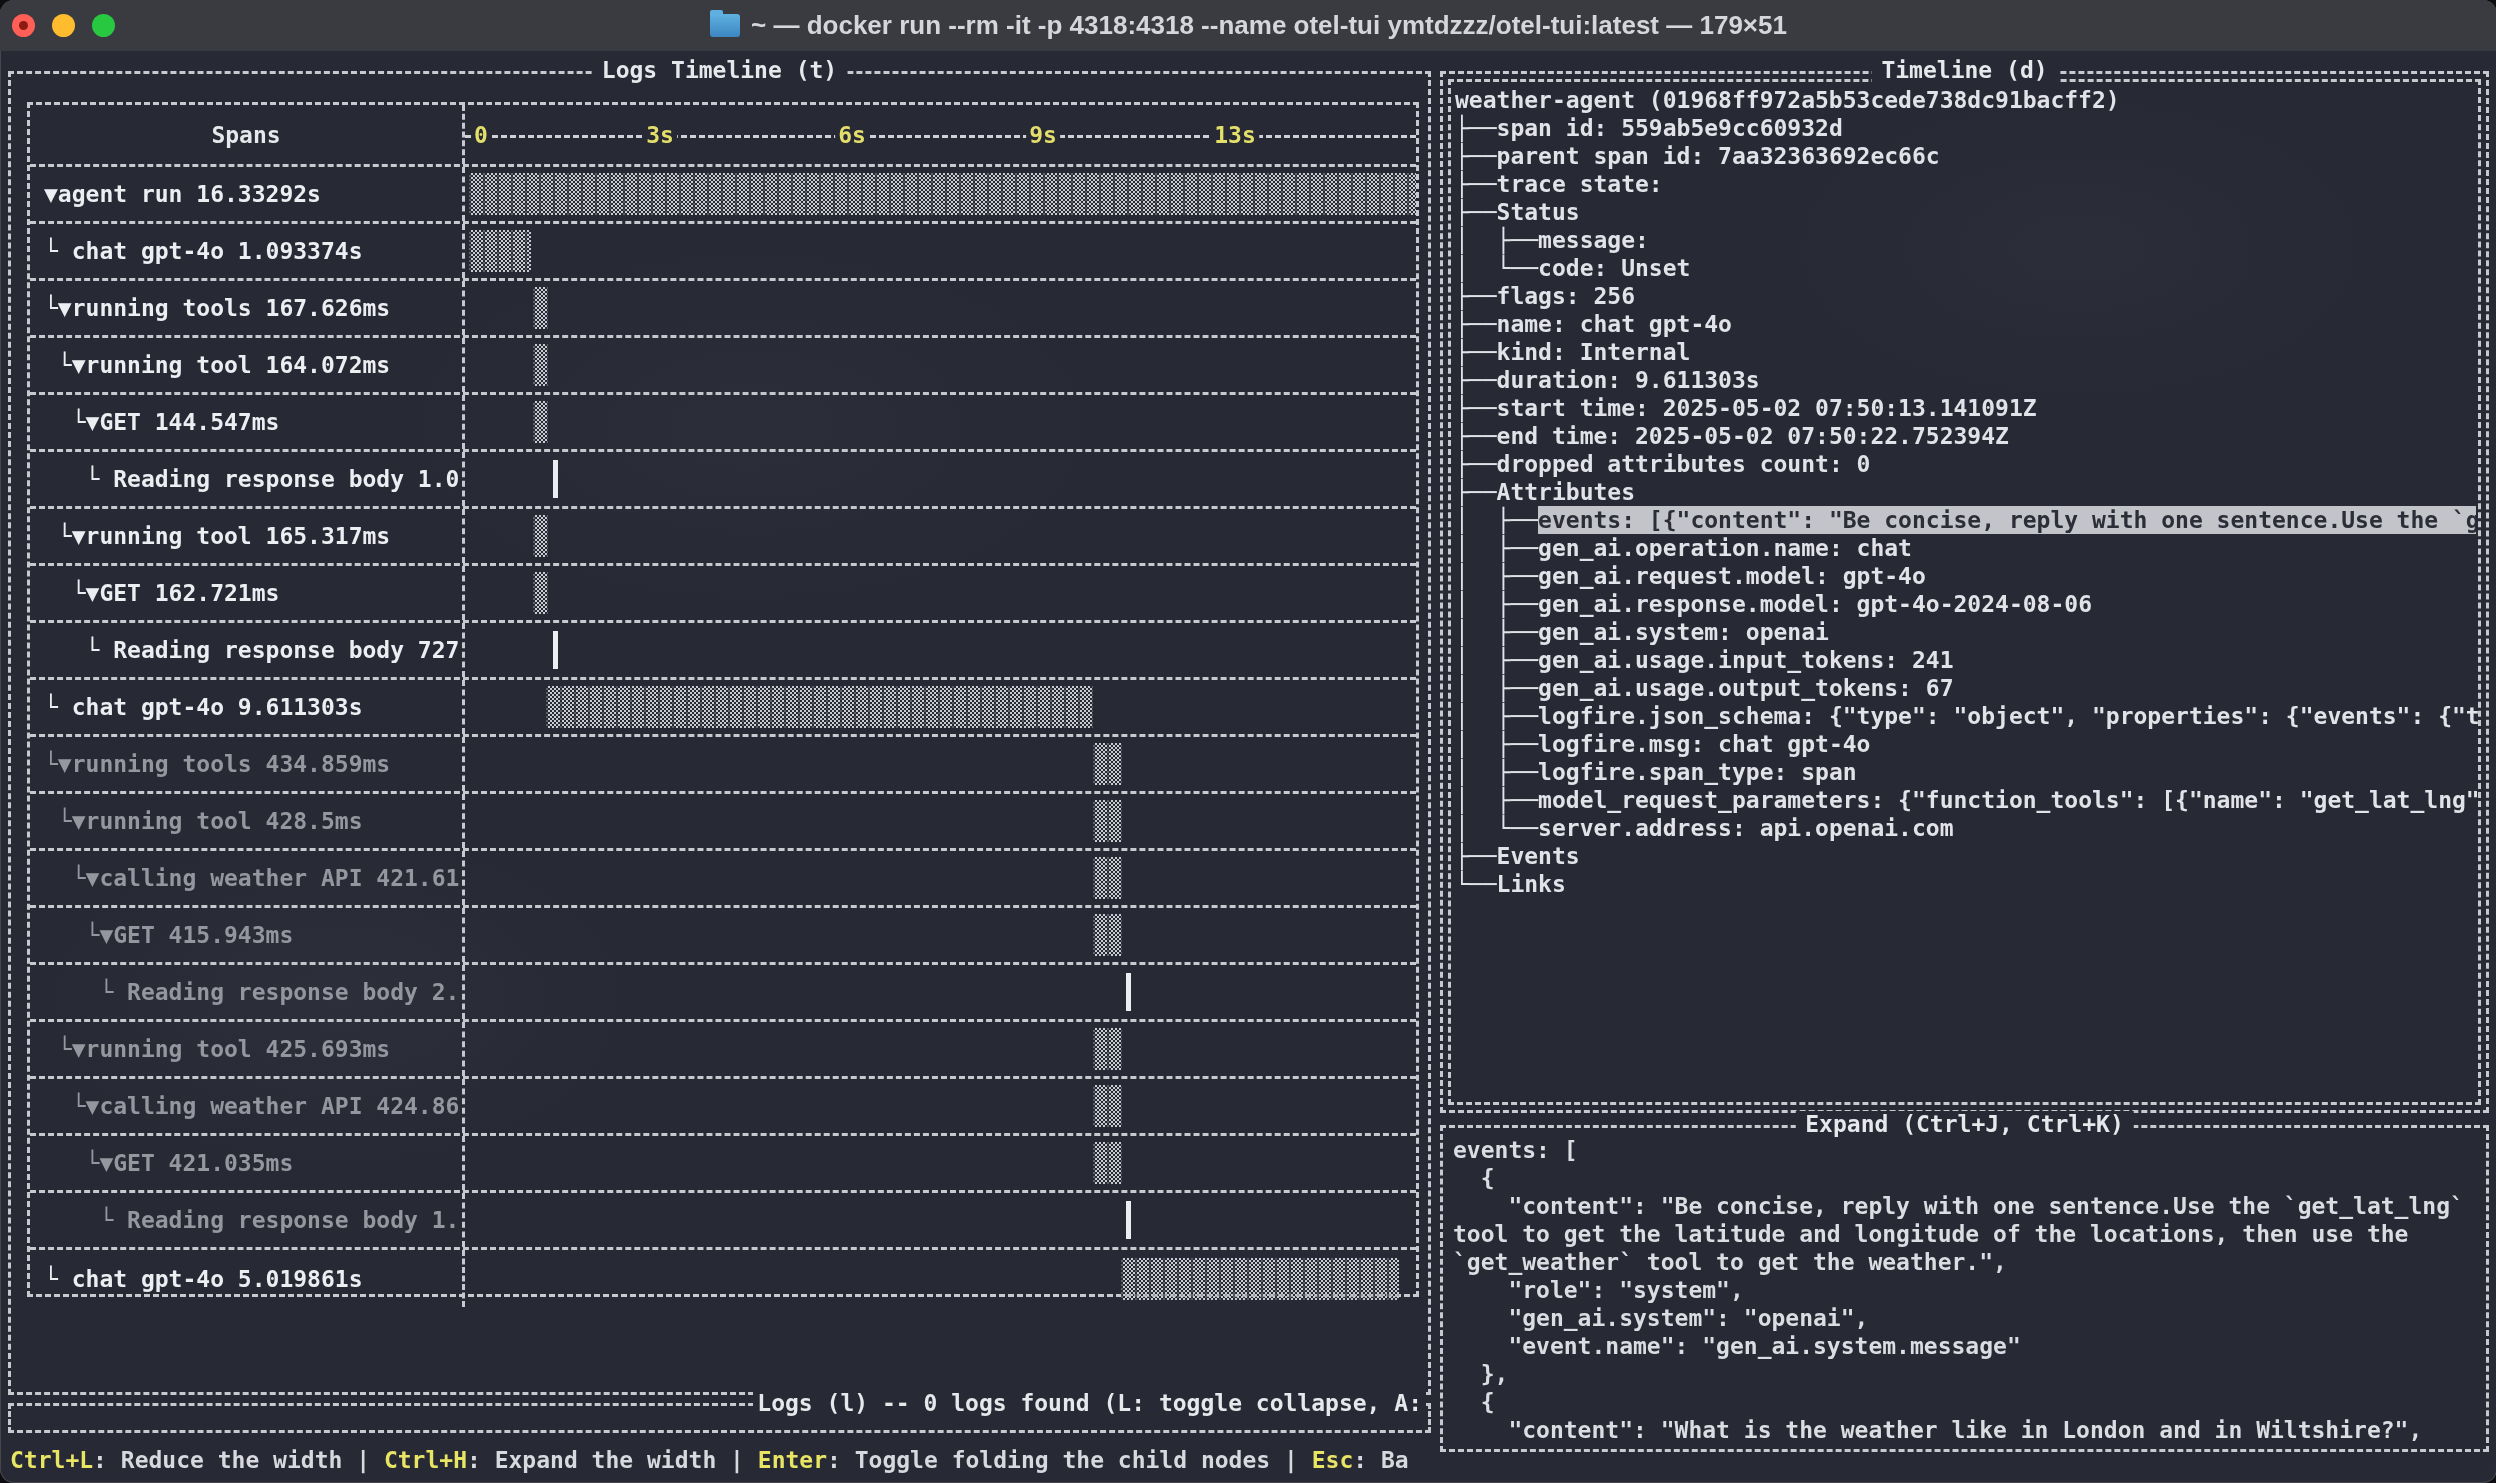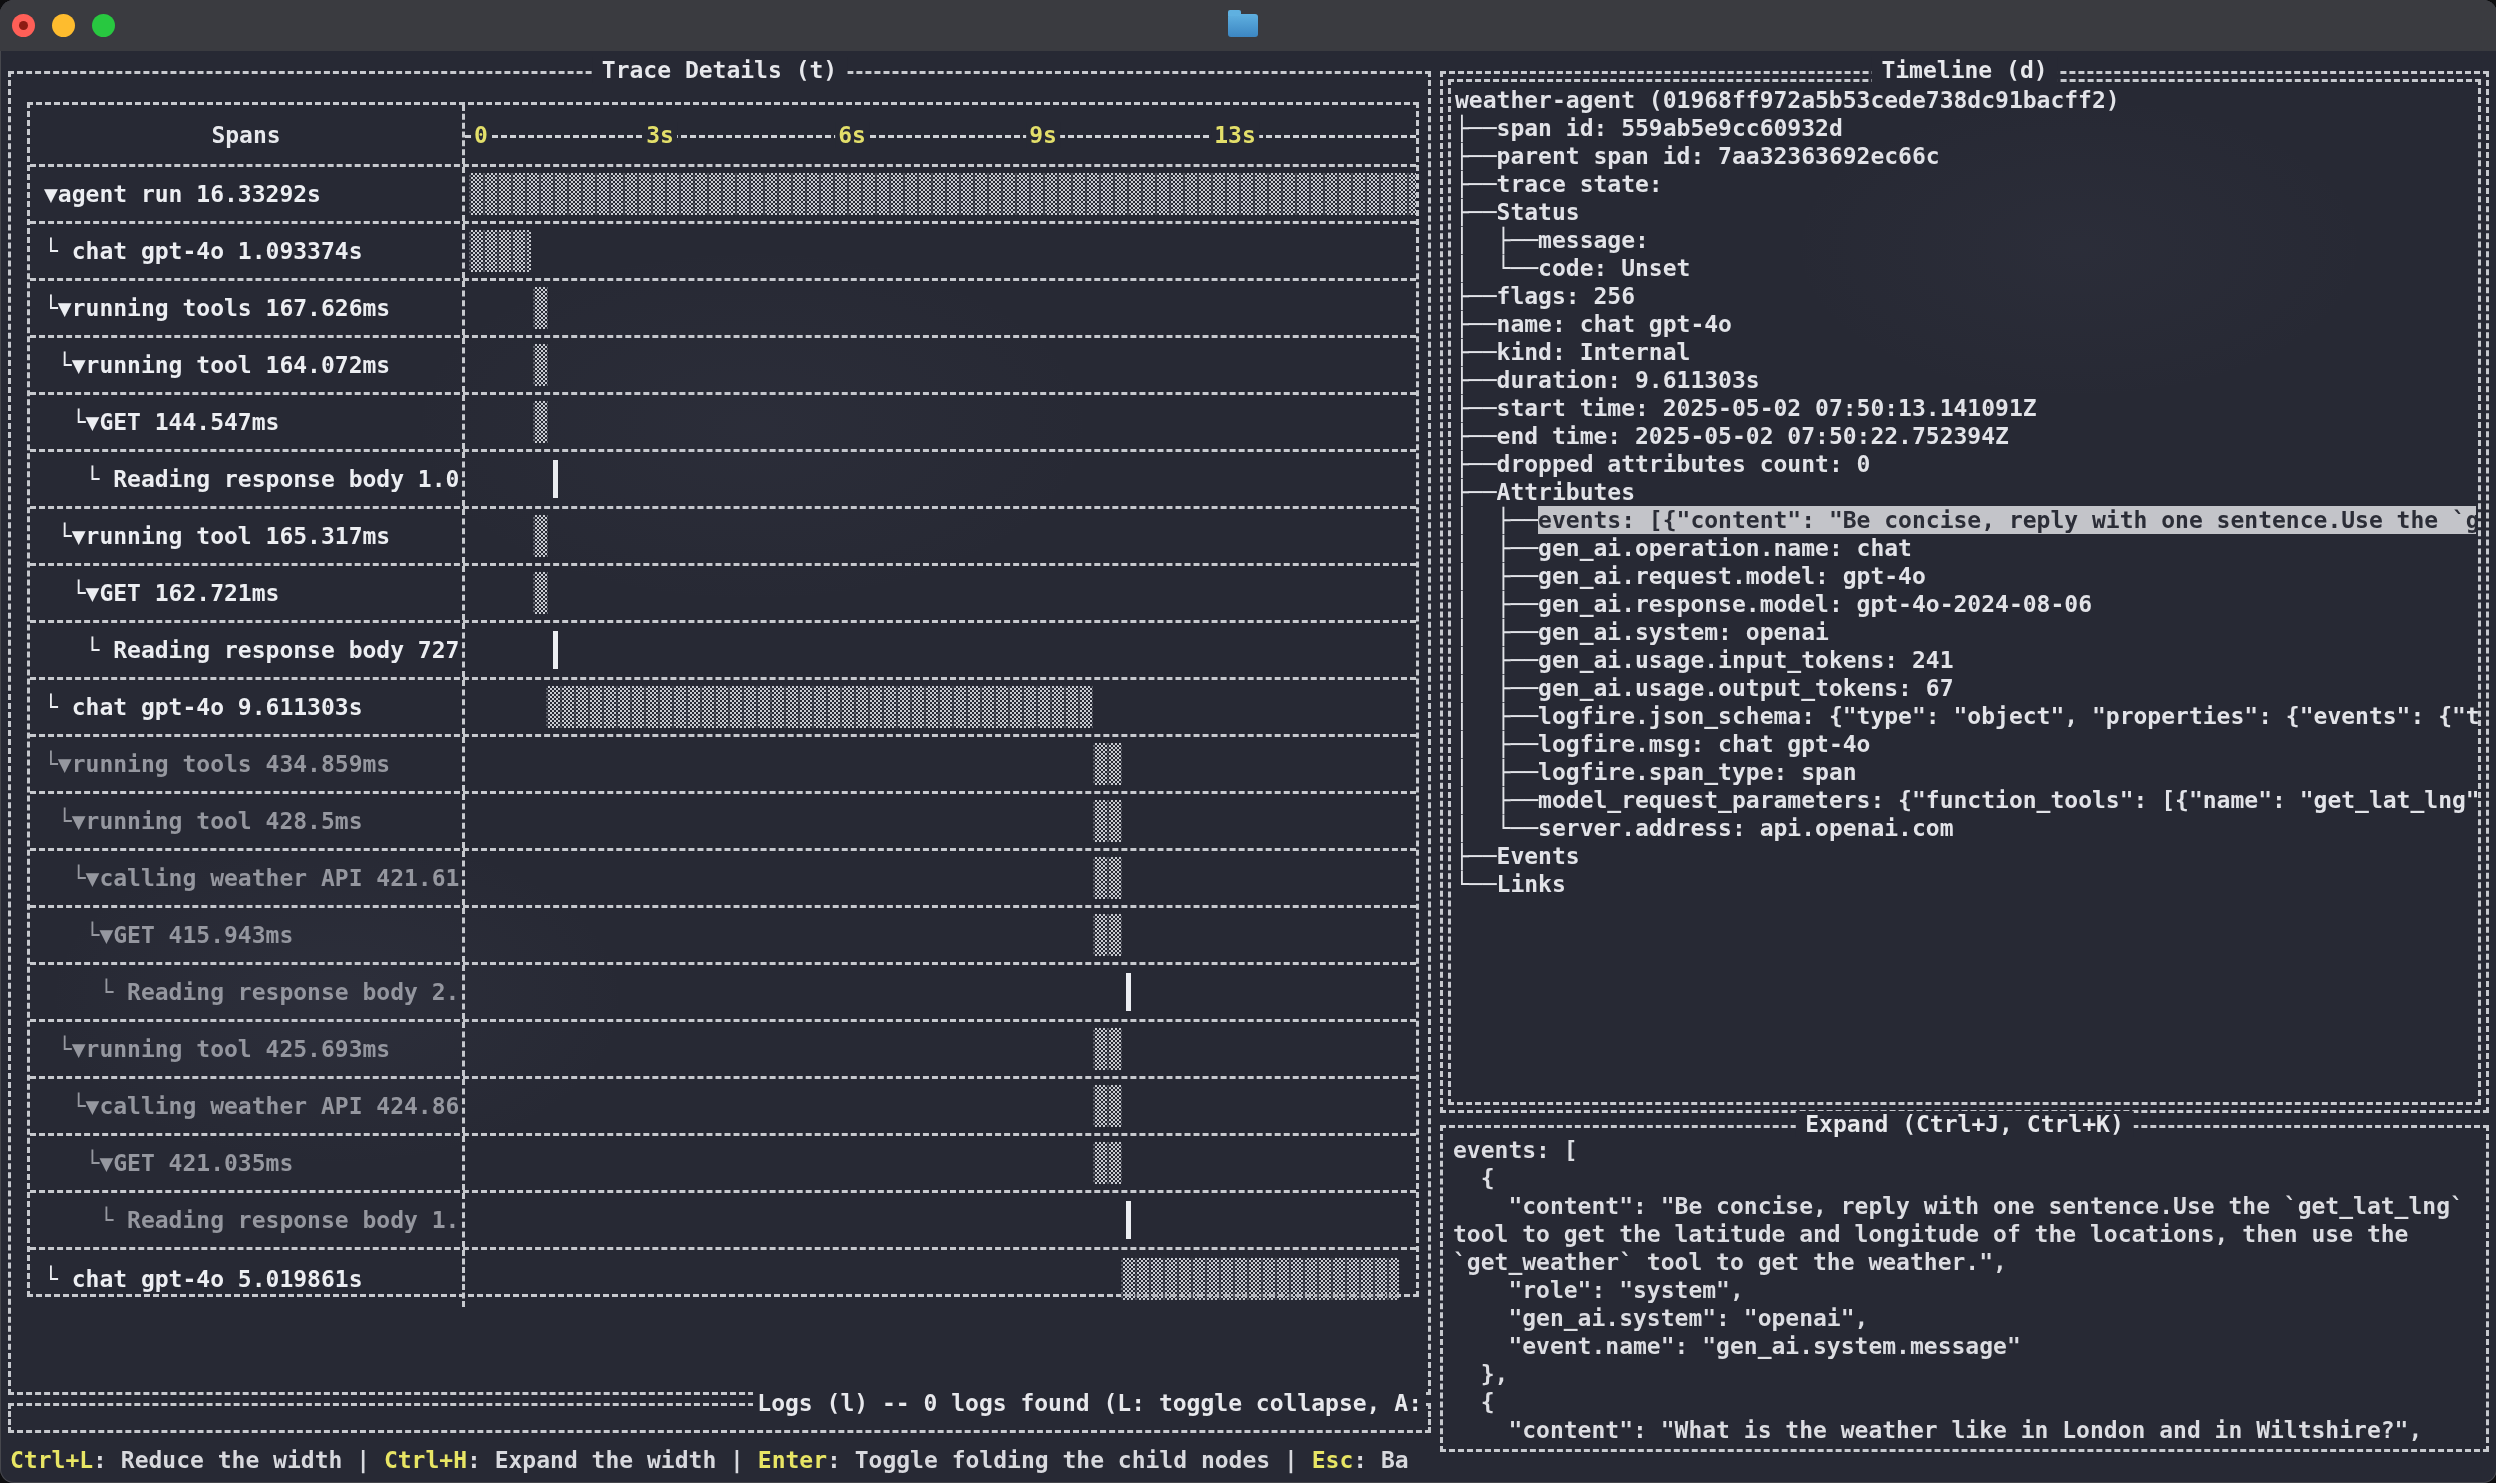--- a/index.html
+++ b/index.html
@@ -84,24 +84,25 @@
 
 <div class="window">
 
   <div class="titlebar">
     <div class="lights">
       <span class="light red"></span>
       <span class="light yellow"></span>
       <span class="light green"></span>
     </div>
     <span class="folder"></span>
+    <span>~ — docker run --rm -it -p 4318:4318 --name otel-tui ymtdzzz/otel-tui:latest — 179×51</span>
   </div>
 
   <div class="panel" style="left:8px;top:71px;width:1423px;height:1324px;box-sizing:border-box;">
-    <span class="panel-title">Trace Details (t)</span>
+    <span class="panel-title">Logs Timeline (t)</span>
 
     <div class="trace-table">
       <div class="t-header">
         <div class="spans-col">Spans</div>
         <div class="tl-col">
           <div class="axis-line"></div>
           <div id="axis-ticks">
               <span class="tick first" style="left: 6px;">0</span>
               <span class="tick" style="left: 195px;">3s</span>
               <span class="tick" style="left: 387px;">6s</span>

